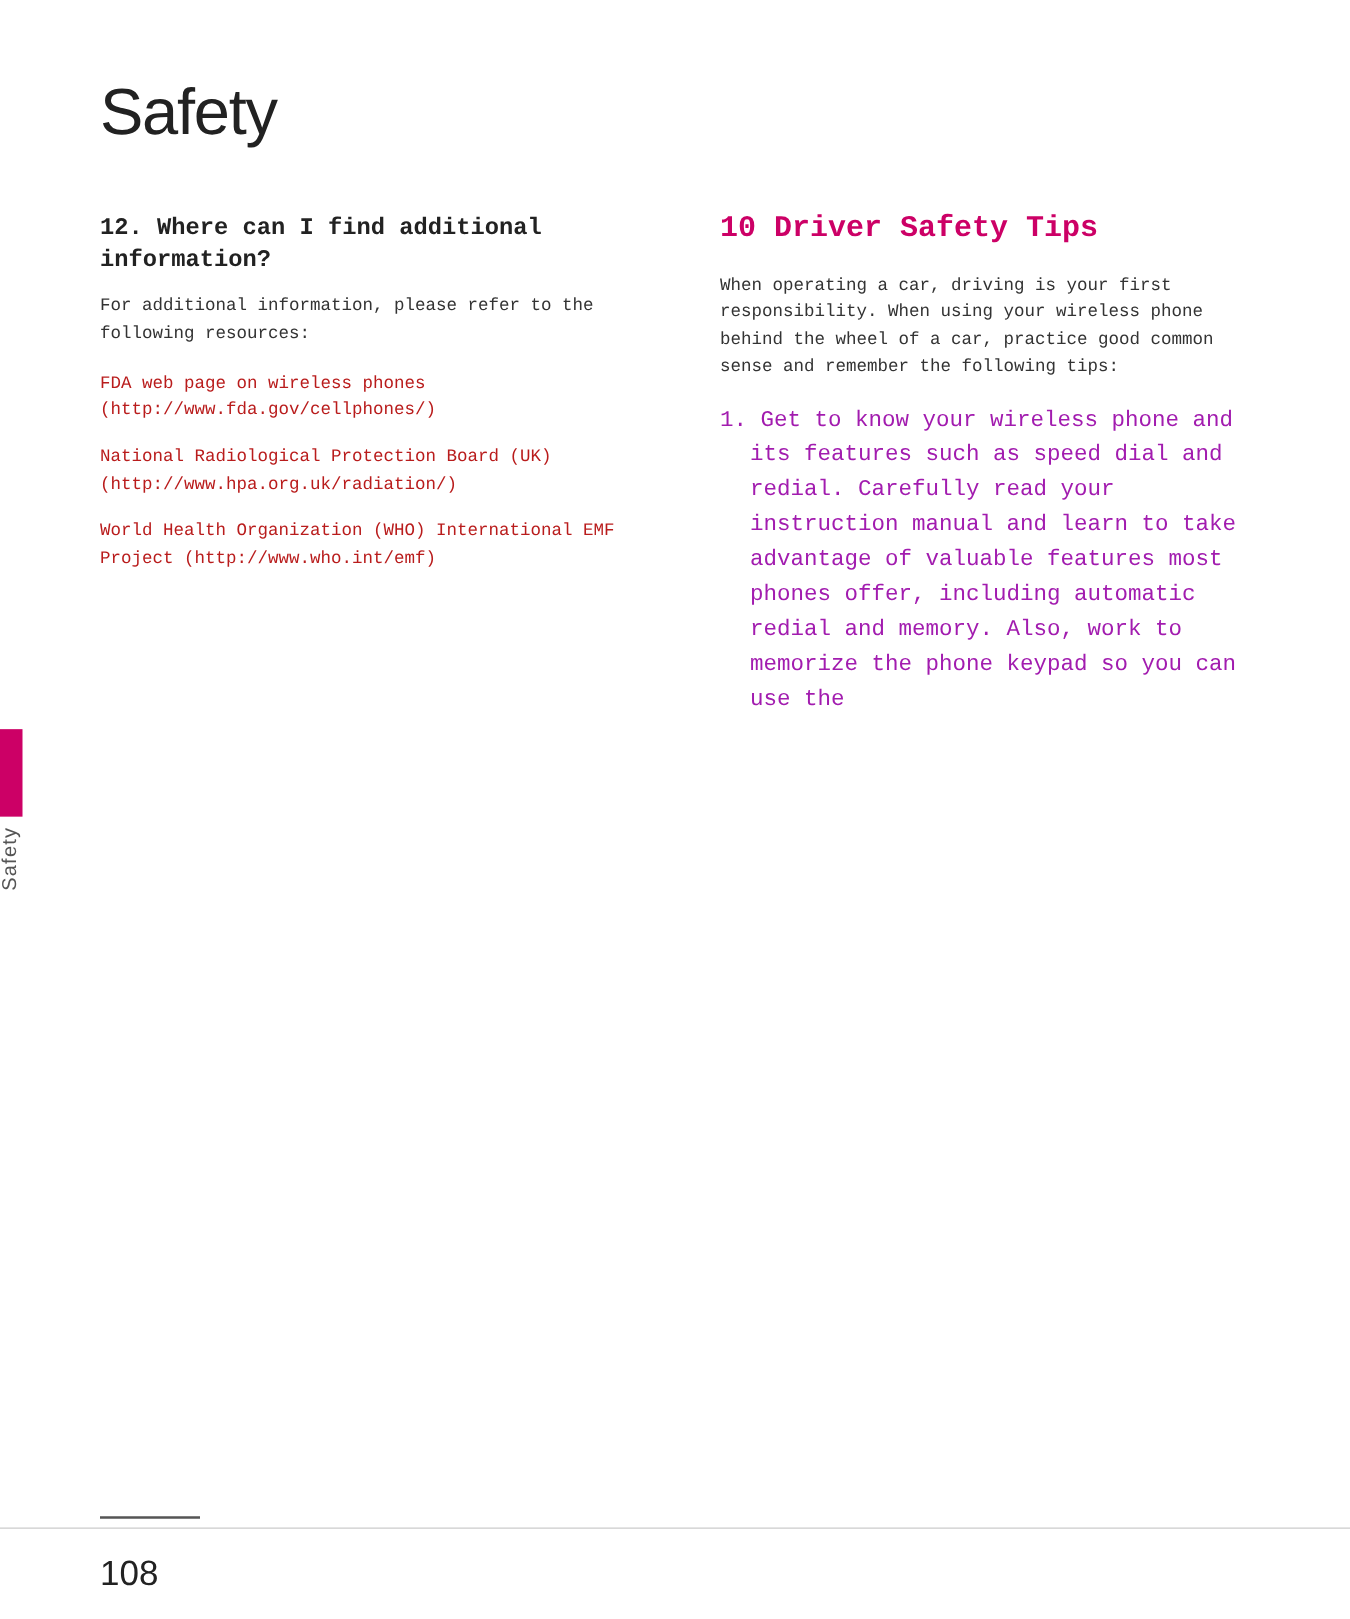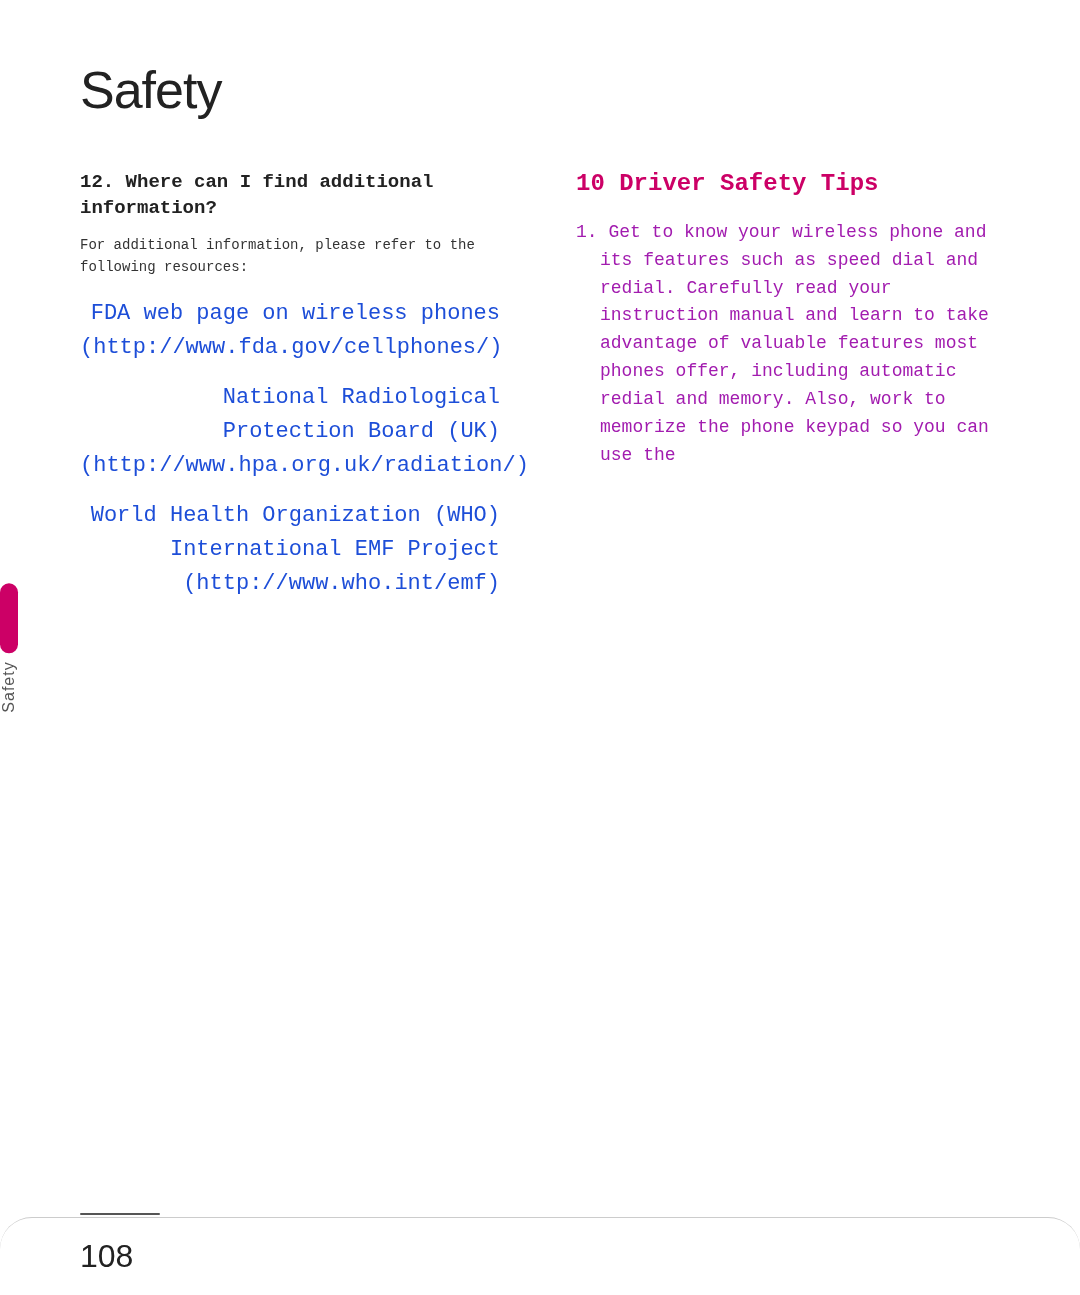--- a/index.html
+++ b/index.html
@@ -1,19 +1,18 @@
 <!DOCTYPE html>
 <html><head>
   <meta charset="utf-8">
   <style>
     * {
       margin: 0;
       padding: 0;
       box-sizing: border-box;
-      border-radius: 32px;
     }
 
     body {
       width: 1080px;
       height: 1295px;
       background: #ffffff;
       font-family: 'Arial', sans-serif;
       position: relative;
       overflow: hidden;
     }
@@ -58,25 +57,24 @@
     }
 
     .body-text {
       font-size: 14px;
       color: #333;
       line-height: 1.55;
       margin-bottom: 18px;
     }
 
     .resource-item {
-      font-size: 22px;
-      color: #1d4ed8;
+      font-size: 14px;
+      color: #b91c1c;
       line-height: 1.55;
       margin-bottom: 16px;
-      text-align: right;
     }
 
     .driver-tips-heading {
       font-size: 24px;
       font-weight: 700;
       color: #cc0066;
       margin-bottom: 20px;
       line-height: 1.2;
     }
 
@@ -121,21 +119,21 @@
       bottom: 0;
       left: 0;
       right: 0;
       display: flex;
       align-items: center;
       padding: 20px 80px;
       border-top: 1px solid #ccc;
     }
 
     .page-number {
-      font-size: 32px;
+      font-size: 28px;
       font-weight: 300;
       color: #222;
     }
 
     .bottom-line {
       position: absolute;
       bottom: 80px;
       left: 80px;
       width: 80px;
       height: 2px;
@@ -165,20 +163,21 @@
 
       <div class="resource-item">World Health Organization (WHO) International EMF Project (http://www.who.int/emf)</div>
 
     </div>
 
     <div class="right-column">
 
       <h2 class="driver-tips-heading">10 Driver Safety Tips</h2>
 
 
+      <p class="body-text">When operating a car, driving is your first responsibility. When using your wireless phone behind the wheel of a car, practice good common sense and remember the following tips:</p>
 
       <p class="tip-item">1. Get to know your wireless phone and its features such as speed dial and redial. Carefully read your instruction manual and learn to take advantage of valuable features most phones offer, including automatic redial and memory. Also, work to memorize the phone keypad so you can use the</p>
 
     </div>
   </div>
 
   <div class="side-tab">
     <div class="side-tab-bar"></div>
     <span class="side-tab-text">Safety</span>
   </div>

